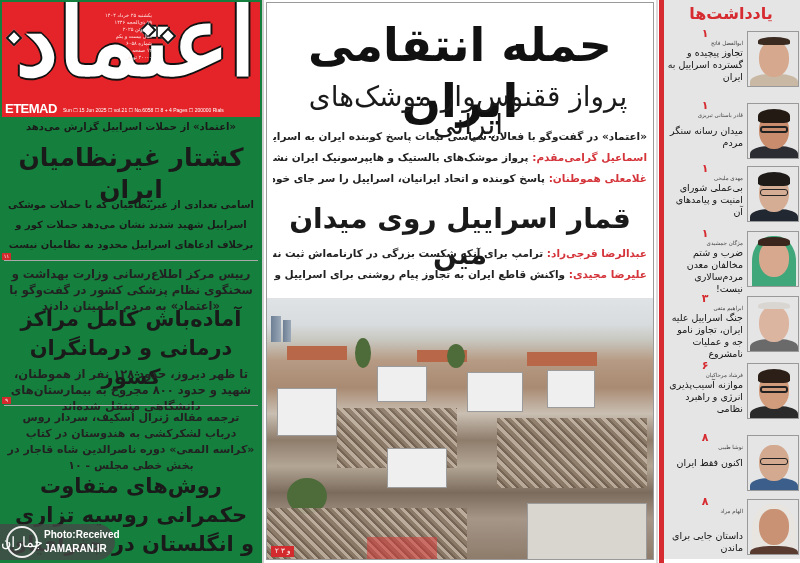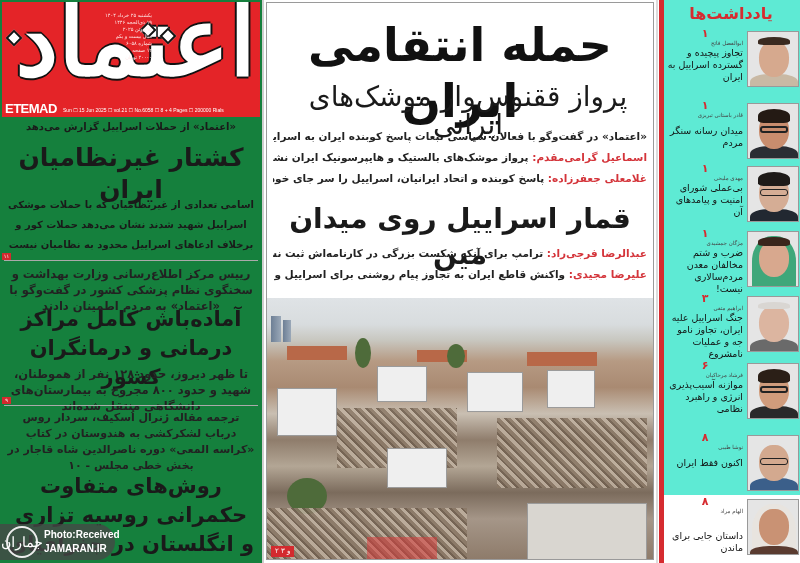--- a/index.html
+++ b/index.html
@@ -51,21 +51,21 @@
   .roof { position: absolute; background: #b86848; }
   .tree { position: absolute; border-radius: 50%; background: #4e6b3a; }
   .rubble { position: absolute; background: repeating-linear-gradient(45deg, #8a7866 0 3px, #bfb09f 3px 6px, #6e5d4d 6px 8px); opacity: 0.85; }
   .tower { position: absolute; background: linear-gradient(90deg, #6d7f95, #9aa8b8); }
   .photo-credit { position: absolute; left: 4px; bottom: 4px; height: 11px; padding: 0 4px; background: #d32a2e; color: #fff; font-size: 7px; line-height: 11px; }
   .photo-overlay { position: absolute; left: 100px; bottom: 0; width: 70px; height: 24px; background: rgba(215,60,60,0.55); }
 
   .col-rule-2 { position: absolute; left: 656px; top: 0; width: 2px; height: 563px; background: #dcdcdc; }
 
   
-  .right-col { position: absolute; left: 659px; top: 0; width: 141px; height: 495px; background: #5eead4; }
+  .right-col { position: absolute; left: 659px; top: 0; width: 141px; height: 559px; background: #e5e5e5; }
   .right-accent { position: absolute; left: 0; top: 0; width: 5px; height: 563px; background: #d62b30; }
   .right-title { position: absolute; left: 8px; top: 4px; width: 128px; font-weight: bold; font-size: 16px; line-height: 20px; color: #d62b30; }
   .note { position: absolute; left: 8px; width: 132px; height: 66px; }
   .note-text { position: absolute; left: 0; top: 0; width: 76px; direction: rtl; text-align: right; }
   .note-num { font-weight: bold; font-size: 11px; line-height: 11px; color: #d62b30; text-align: center; width: 76px; }
   .note-author { font-size: 5.5px; line-height: 8px; color: #444; white-space: nowrap; }
   .note-title { font-weight: normal; font-size: 9.5px; line-height: 12px; color: #111; }
   .note-photo { position: absolute; right: 0; top: 3px; width: 52px; height: 56px; border: 1px solid #999; overflow: hidden; background: #e5e5e5; }
   .face { position: absolute; left: 11px; top: 9px; width: 30px; height: 36px; border-radius: 45% 45% 48% 48%; background: #d6a98e; }
   .hair { position: absolute; left: 10px; top: 5px; width: 32px; height: 14px; border-radius: 50% 50% 20% 20%; }
@@ -127,21 +127,21 @@
   <div class="main-headline rtl">حمله انتقامی ایران</div>
   <div class="main-sub rtl">پرواز ققنوس‌وار موشک‌های ایرانی</div>
 
   <div class="main-line rtl" style="top:126px;">
     <span class="speaker"></span><span>«اعتماد» در گفت‌وگو با فعالان سیاسی تبعات پاسخ کوبنده ایران به اسراییل را بررسی می‌کند</span>
   </div>
   <div class="main-line rtl" style="top:147px;">
     <span class="speaker">اسماعیل گرامی‌مقدم:</span><span> پرواز موشک‌های بالستیک و هایپرسونیک ایران نشانه اقتدار ایران است</span>
   </div>
   <div class="main-line rtl" style="top:168px;">
-    <span class="speaker">غلامعلی جعفرزاده:</span><span> پاسخ کوبنده و اتحاد ایرانیان، اسراییل را سر جای خودش نشاند</span>
+    <span class="speaker">غلامعلی هموطنان:</span><span> پاسخ کوبنده و اتحاد ایرانیان، اسراییل را سر جای خودش نشاند</span>
   </div>
 
   <div class="sec-headline rtl">قمار اسراییل روی میدان مین</div>
   <div class="main-line rtl" style="top:243px;">
     <span class="speaker">عبدالرضا فرجی‌راد:</span><span> ترامپ برای آنکه شکست بزرگی در کارنامه‌اش ثبت نشود باید اسراییل را مهار کند</span>
   </div>
   <div class="main-line rtl" style="top:264px;">
     <span class="speaker">علیرضا مجیدی:</span><span> واکنش قاطع ایران به تجاوز پیام روشنی برای اسراییل و امریکا داشت</span>
   </div>
 

